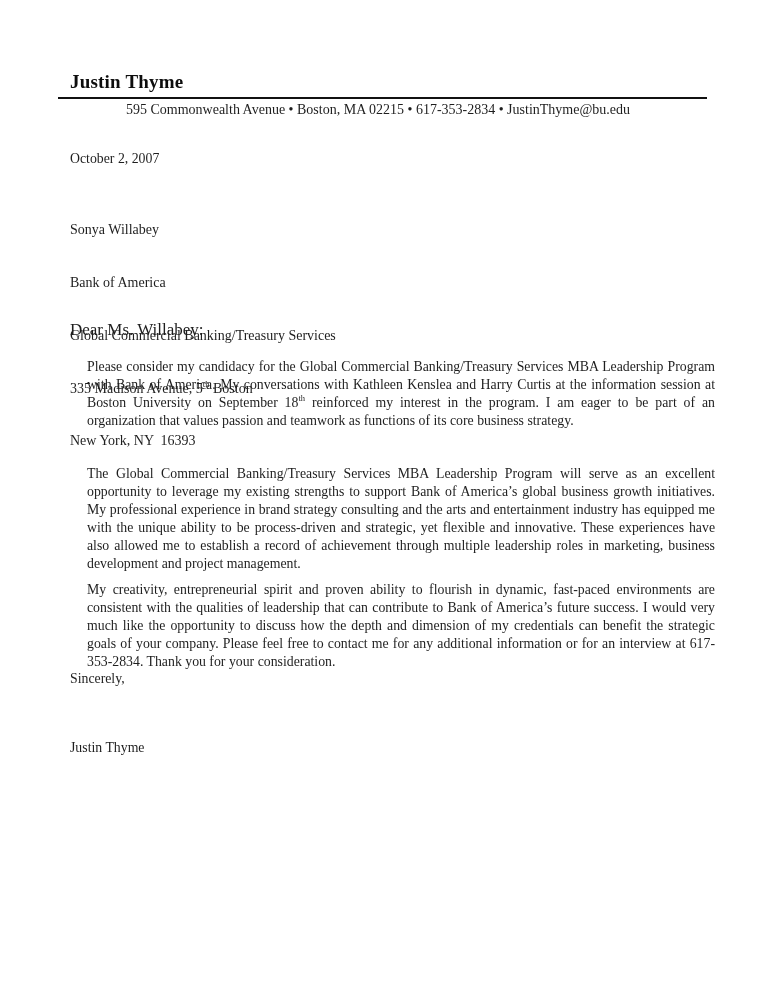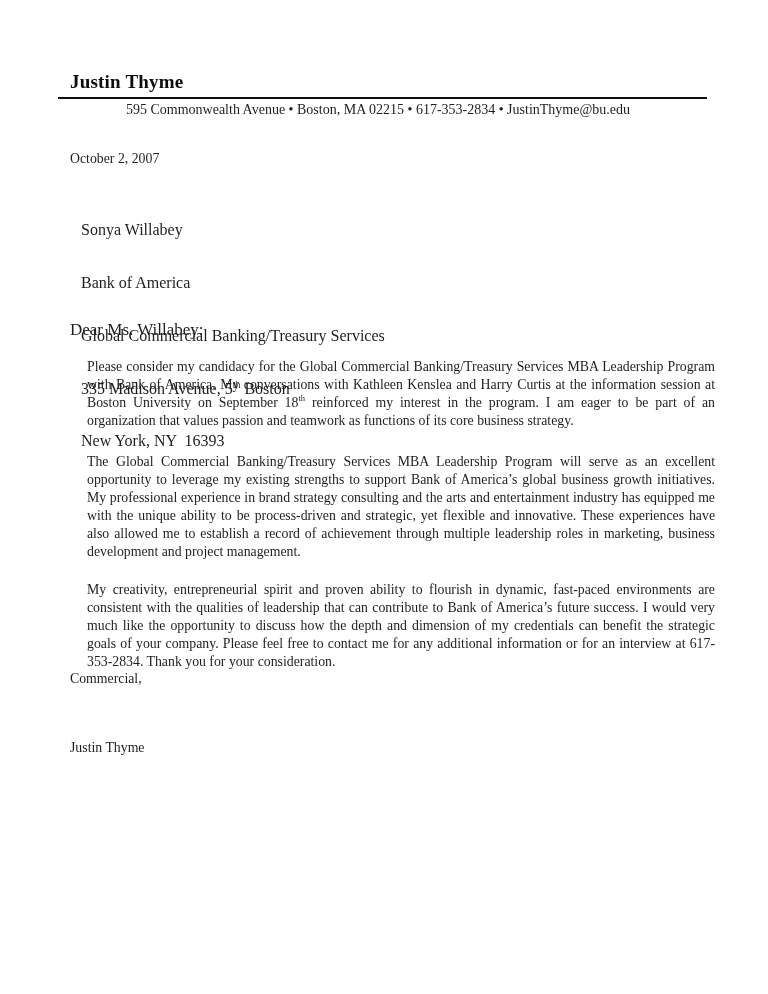--- a/index.html
+++ b/index.html
@@ -46,42 +46,41 @@
     position: absolute;
     left: 70px;
     top: 151px;
     font-size: 13.8px;
     font-family: Liberation Serif, serif;
   }
   .recipient {
     position: absolute;
     left: 70px;
     top: 186px;
-    font-size: 16px;
+    font-size: 14px;
     line-height: 17.6px;
     white-space: pre-wrap;
-    margin-left: 11px;
   }
   .salutation {
     position: absolute;
     left: 70px;
     top: 320px;
     font-size: 17px;
   }
   .para {
     position: absolute;
     left: 70px;
     width: 628px;
     margin: 17px;
     font-size: 13.8px;
     line-height: 18.1px;
     text-align: justify;
   }
   #p1 { top: 341px; }
-  #p2 { top: 436px; }
+  #p2 { top: 448px; }
   #p3 { top: 564px; }
   .closing {
     position: absolute;
     left: 70px;
     top: 671px;
     font-size: 13.8px;
   }
   .signature {
     position: absolute;
     left: 70px;
@@ -116,17 +115,17 @@
   </div>
 
   <div class="salutation">Dear Ms. Willabey:</div>
 
   <p class="para" id="p1"><span>Please consider my candidacy for the Global Commercial Banking/Treasury Services MBA Leadership Program with Bank of America.  My conversations with Kathleen Kenslea and Harry Curtis at the information session at Boston University on September 18</span><sup>th</sup><span> reinforced my interest in the program.  I am eager to be part of an organization that values passion and teamwork as functions of its core business strategy.</span></p>
 
   <p class="para" id="p2">The Global Commercial Banking/Treasury Services MBA Leadership Program will serve as an excellent opportunity to leverage my existing strengths to support Bank of America’s global business growth initiatives.  My professional experience in brand strategy consulting and the arts and entertainment industry has equipped me with the unique ability to be process-driven and strategic, yet flexible and innovative.   These experiences have also allowed me to establish a record of achievement through multiple leadership roles in marketing, business development and project management.</p>
 
   <p class="para" id="p3">My creativity, entrepreneurial spirit and proven ability to flourish in dynamic, fast-paced environments are consistent with the qualities of leadership that can contribute to Bank of America’s future success.  I would very much like the opportunity to discuss how the depth and dimension of my credentials can benefit the strategic goals of your company.  Please feel free to contact me for any additional information or for an interview at 617-353-2834.  Thank you for your consideration.</p>
 
-  <div class="closing">Commercial,</div>
+  <div class="closing">Sincerely,</div>
 
   <div class="signature">Justin Thyme</div>
 
 </div>
 
 </body></html>

